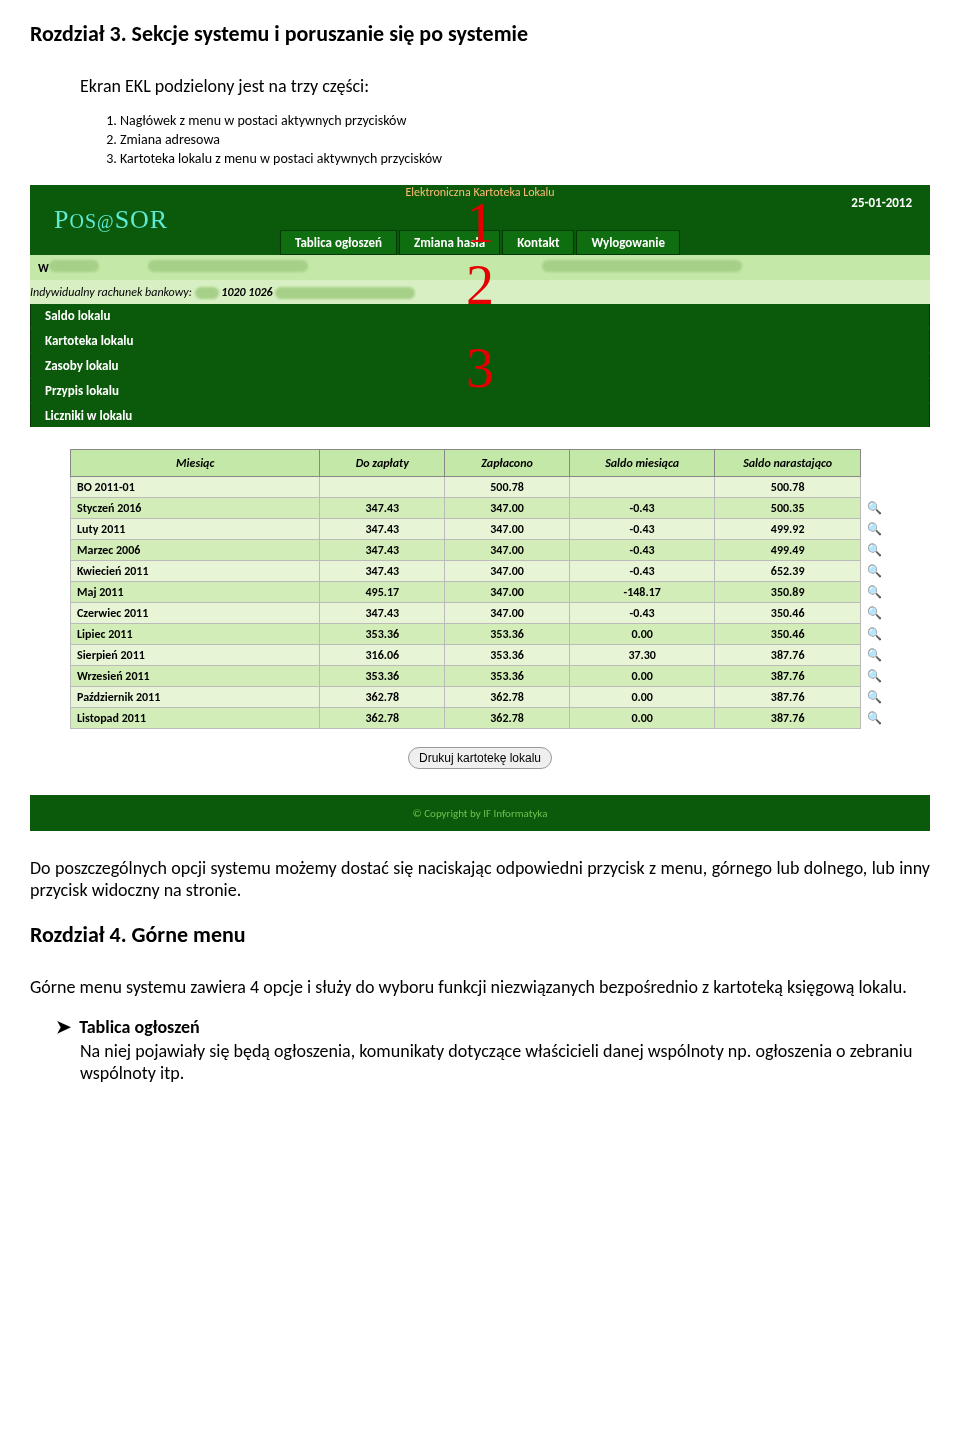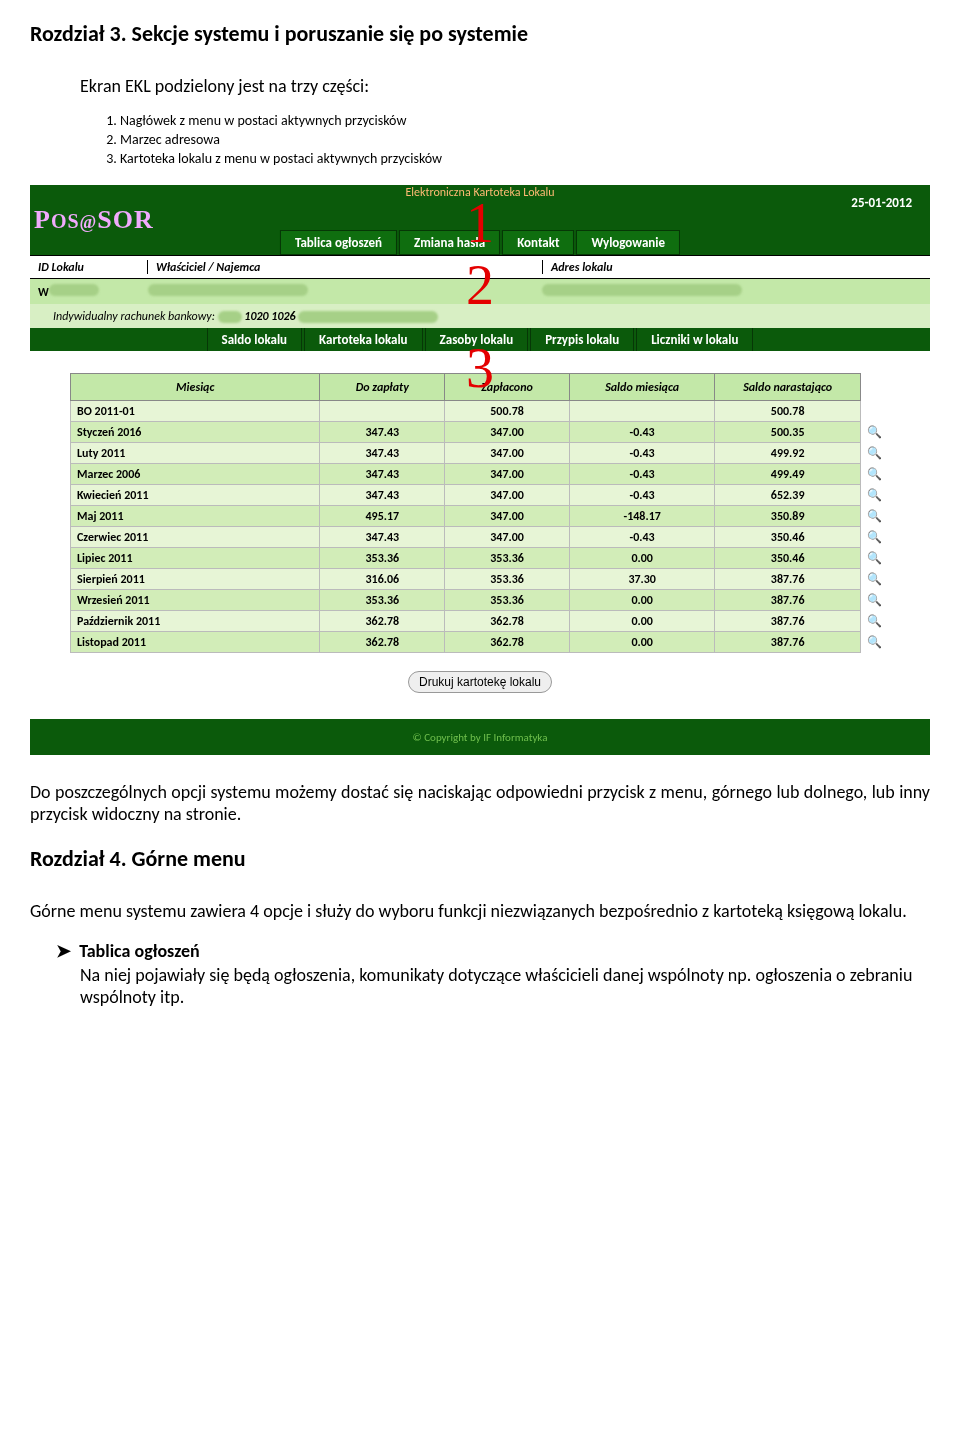--- a/index.html
+++ b/index.html
@@ -31,23 +31,23 @@
       background: #0b5a0b;
       color: #fff;
       height: 70px;
       position: relative;
       display: flex;
       align-items: center;
     }
     .logo {
       font-family: Georgia, serif;
       font-size: 26px;
-      font-weight: bold;
-      color: #f0abfc;
-      margin-left: 4px;
+      font-weight: normal;
+      color: #5eead4;
+      margin-left: 24px;
       letter-spacing: 1px;
     }
     .logo .at { font-size: 18px; }
     .header-title {
       position: absolute;
       left: 50%;
       transform: translateX(-50%);
       top: 0;
       font-size: 12px;
       color: #fdba74;
@@ -105,31 +105,32 @@
     .blur {
       display: inline-block;
       background: #a6d087;
       border-radius: 6px;
       height: 12px;
       filter: blur(1px);
     }
 
     .bank-row {
       background: #d8efc4;
-      padding: 5px 23px;
+      padding: 5px 0;
       font-size: 12px;
       font-style: italic;
     }
 
     .section-menu {
       display: flex;
       justify-content: center;
       background: #0b5a0b;
       gap: 2px;
       padding: 0;
+      flex-direction: column;
     }
     .section-menu div {
       color: #fff;
       font-size: 13px;
       font-weight: bold;
       padding: 4px 14px;
       border-left: 1px solid #063706;
       border-right: 1px solid #063706;
     }
 
@@ -221,43 +222,38 @@
     }
   </style>
 </head>
 <body>
 
 <h2 class="chapter-title">Rozdział 3. Sekcje systemu i poruszanie się po systemie</h2>
 
 <p class="intro">Ekran EKL podzielony jest na trzy części:</p>
 <ol class="numbered">
   <li>Nagłówek z menu w postaci aktywnych przycisków</li>
-  <li>Marzec adresowa</li>
+  <li>Zmiana adresowa</li>
   <li>Kartoteka lokalu z menu w postaci aktywnych przycisków</li>
 </ol>
 
 <div class="screenshot">
 
   <div class="app-header">
     <span class="logo">P<span style="font-size:20px">OS</span><span class="at">@</span>SOR</span>
     <span class="header-title">Elektroniczna Kartoteka Lokalu</span>
     <span class="header-date">25-01-2012</span>
     <div class="top-menu">
       <div>Tablica ogłoszeń</div>
       <div>Zmiana hasła</div>
       <div>Kontakt</div>
       <div>Wylogowanie</div>
     </div>
   </div>
 
-  <div class="id-header">
-    <div class="c1">ID Lokalu</div>
-    <div class="c2">Właściciel / Najemca</div>
-    <div class="c3">Adres lokalu</div>
-  </div>
 
   <div class="id-row">
     <div class="c1"><span>W</span><span class="blur" style="width:50px"></span></div>
     <div class="c2"><span class="blur" style="width:160px"></span></div>
     <div class="c3"><span class="blur" style="width:200px"></span></div>
   </div>
 
   <div class="bank-row">
     <span>Indywidualny rachunek bankowy:</span>
     <span class="blur" style="width:24px; vertical-align:middle"></span>

